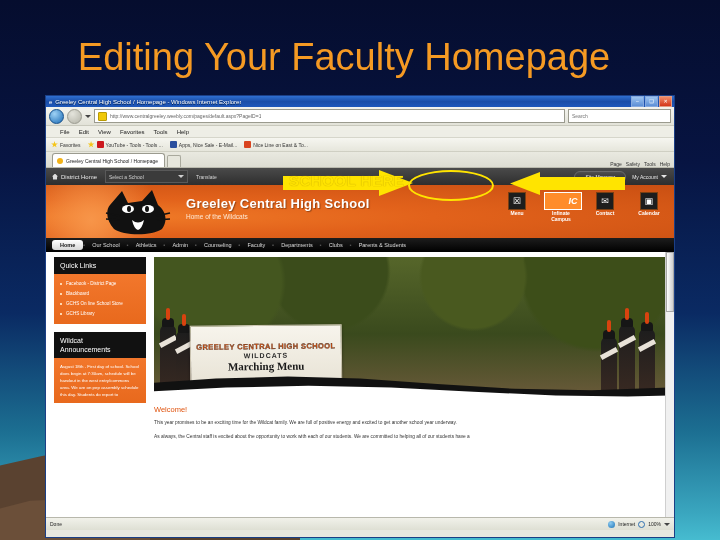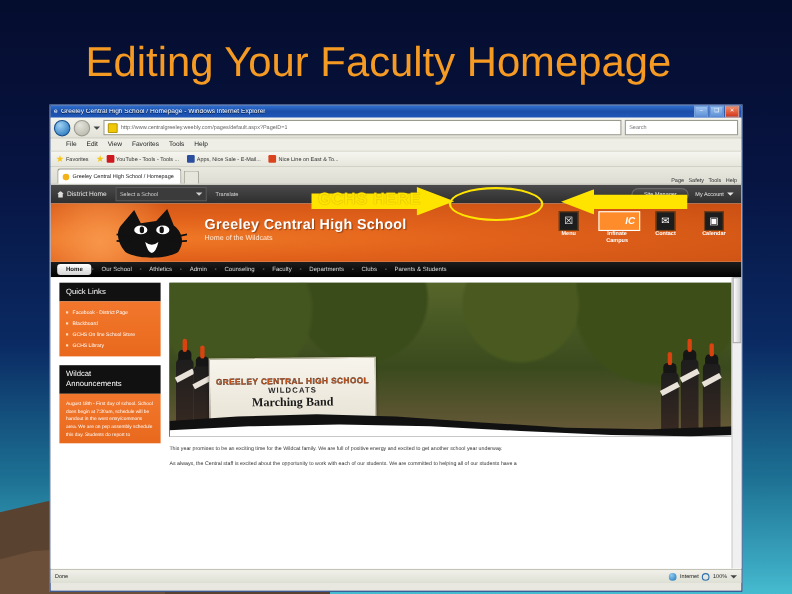--- a/index.html
+++ b/index.html
@@ -373,28 +373,29 @@
                 </span>
               <span class="p" style="right:52px;height:60px;">
                   <i class="hat"></i>
                   <i class="plume"></i>
                   <i class="sash"></i>
                 </span>
             </div>
             <div id="bannerimg">
               <span class="l1">GREELEY CENTRAL HIGH SCHOOL</span>
               <span class="l2">WILDCATS</span>
-              <span class="l3">Marching Band</span>
+              <span class="l3">Marching Menu</span>
             </div>
             <div id="swoosh"></div>
             <div id="swoosh2"></div>
           </div>
 
           <div id="contentrow">
             <div id="welcome">
+              <h3>Welcome!</h3>
               <p>This year promises to be an exciting time for the Wildcat family. We are full of positive energy and excited to get another school year underway.</p>
               <p>As always, the Central staff is excited about the opportunity to work with each of our students. We are committed to helping all of our students have a</p>
             </div>
           </div>
         </div>
 
         <div id="vscroll">
           <div id="vthumb"></div>
         </div>
       </div>
@@ -411,15 +412,15 @@
       </span>
     </div>
   </div>
 
   <svg id="arrowL" viewBox="0 0 130 26">
     <polygon points="0,6 96,6 96,0 130,13 96,26 96,20 0,20" fill="#FFE400"></polygon>
   </svg>
   <svg id="arrowR" viewBox="0 0 115 23">
     <polygon points="115,5 30,5 30,0 0,11.5 30,23 30,18 115,18" fill="#FFE400"></polygon>
   </svg>
-  <div id="clickhere">GCHS HERE</div>
+  <div id="clickhere">SCHOOL HERE</div>
   <div id="ellipse"></div>
 </div>
 
 </body></html>

